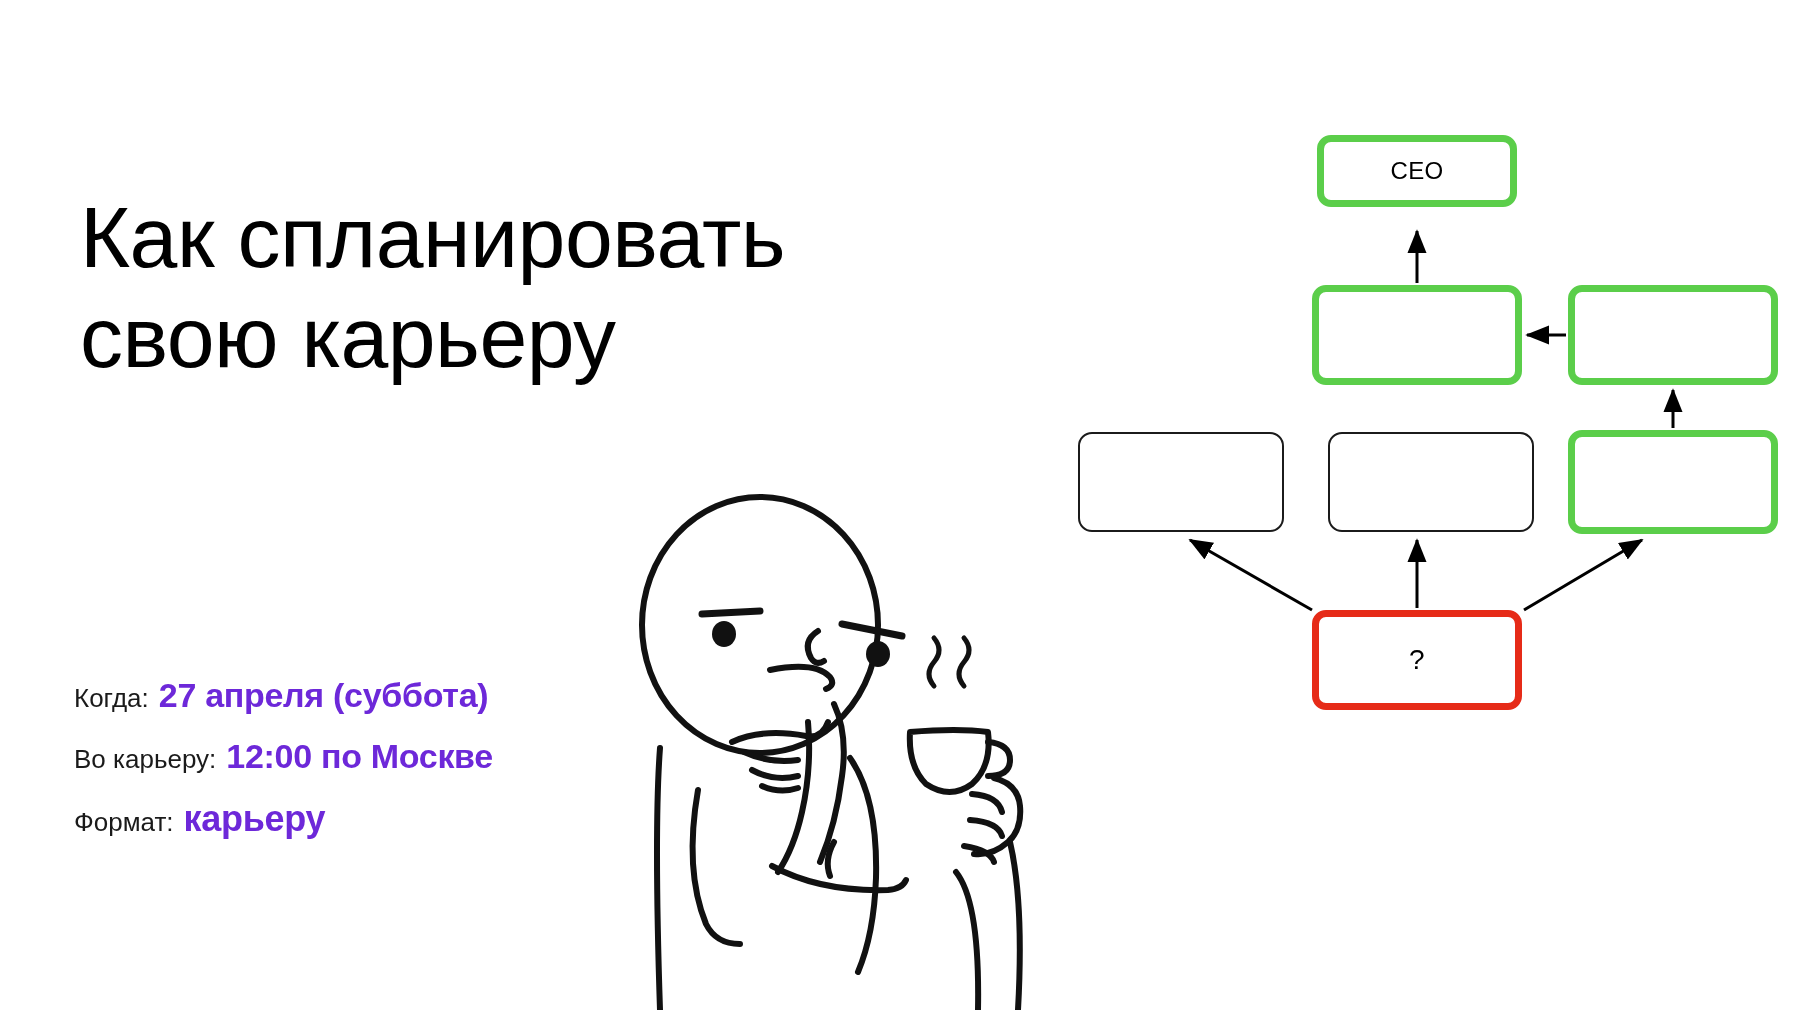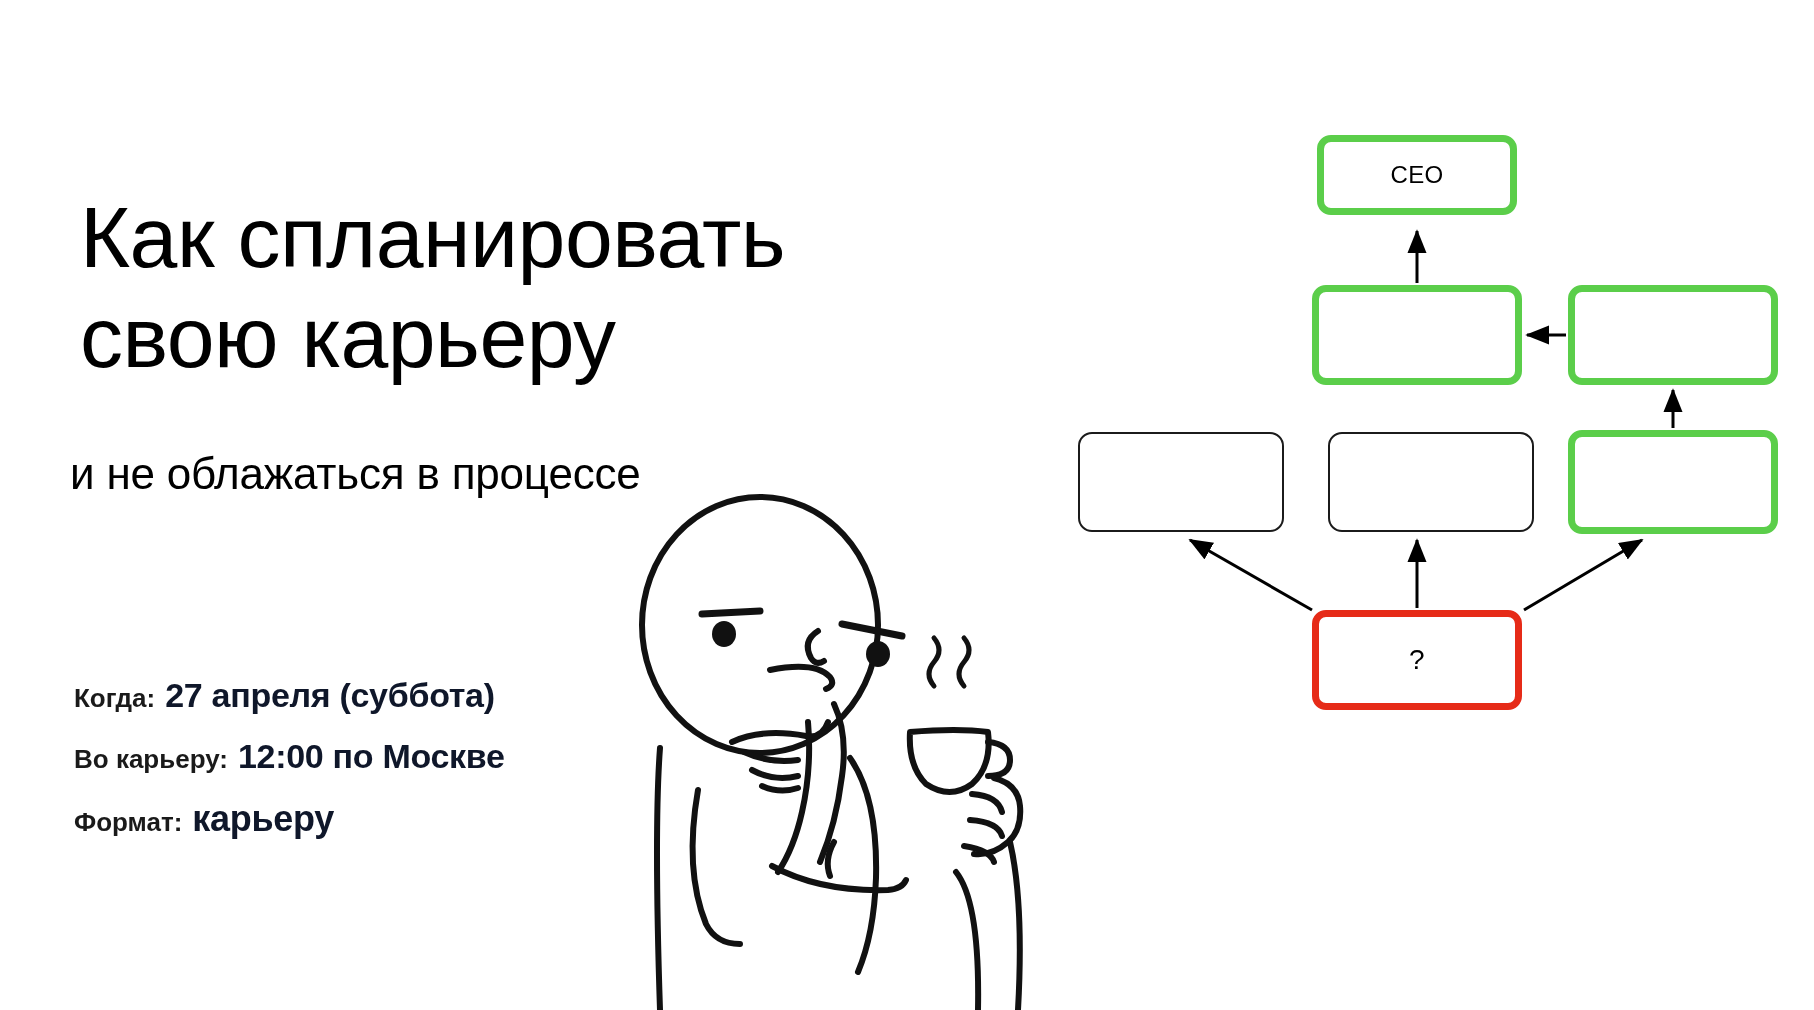--- a/index.html
+++ b/index.html
@@ -57,28 +57,28 @@
   }
   .detail-row {
     display: flex;
     align-items: baseline;
     margin-bottom: 22px;
     white-space: nowrap;
   }
   .detail-row:last-child { margin-bottom: 8px; }
   .detail-label {
     font-size: 26px;
-    font-weight: 700;
+    font-weight: 400;
     color: #1a1a1a;
     margin-right: 10px;
   }
   .detail-value {
     font-size: 34px;
     font-weight: 700;
-    color: #0f172a;
+    color: #6d28d9;
     letter-spacing: -0.3px;
   }
   .detail-row.r3 .detail-value { font-size: 36px; }
 
   
   #org-chart {
     position: absolute;
     left: 1040px;
     top: 110px;
     width: 774px;
@@ -94,21 +94,21 @@
     justify-content: center;
     font-size: 24px;
     font-weight: 400;
     color: #000000;
     letter-spacing: 0.3px;
   }
   .node.green { border: 7px solid #5BCE4A; }
   .node.plain { border: 2px solid #1b1b1b; }
   .node.red   { border: 7px solid #E62B18; }
 
-  #node-ceo      { left: 277px; top: 25px;  width: 200px; height: 80px; text-align: center; }
+  #node-ceo      { left: 277px; top: 25px;  width: 200px; height: 72px; text-align: center; }
   #node-mid-left { left: 272px; top: 175px; width: 210px; height: 100px; }
   #node-mid-right{ left: 528px; top: 175px; width: 210px; height: 100px; }
   #node-bot-left { left: 38px;  top: 322px; width: 206px; height: 100px; }
   #node-bot-mid  { left: 288px; top: 322px; width: 206px; height: 100px; }
   #node-bot-right{ left: 528px; top: 320px; width: 210px; height: 104px; }
   #node-question { left: 272px; top: 500px; width: 210px; height: 100px;
                    font-size: 28px; }
 
   #org-arrows {
     position: absolute;
@@ -130,21 +130,20 @@
 </head>
 <body>
 
 <div id="slide">
 
   <div id="title-block">
     <h1 id="slide-title">Как спланировать
 свою карьеру</h1>
   </div>
 
-  <div id="slide-subtitle">и не облажаться в процессе</div>
 
   <div id="details">
 
     <div class="detail-row r1">
       <span class="detail-label">Когда:</span>
       <span class="detail-value">27 апреля (суббота)</span>
     </div>
 
     <div class="detail-row r2">
       <span class="detail-label">Во карьеру:</span>

